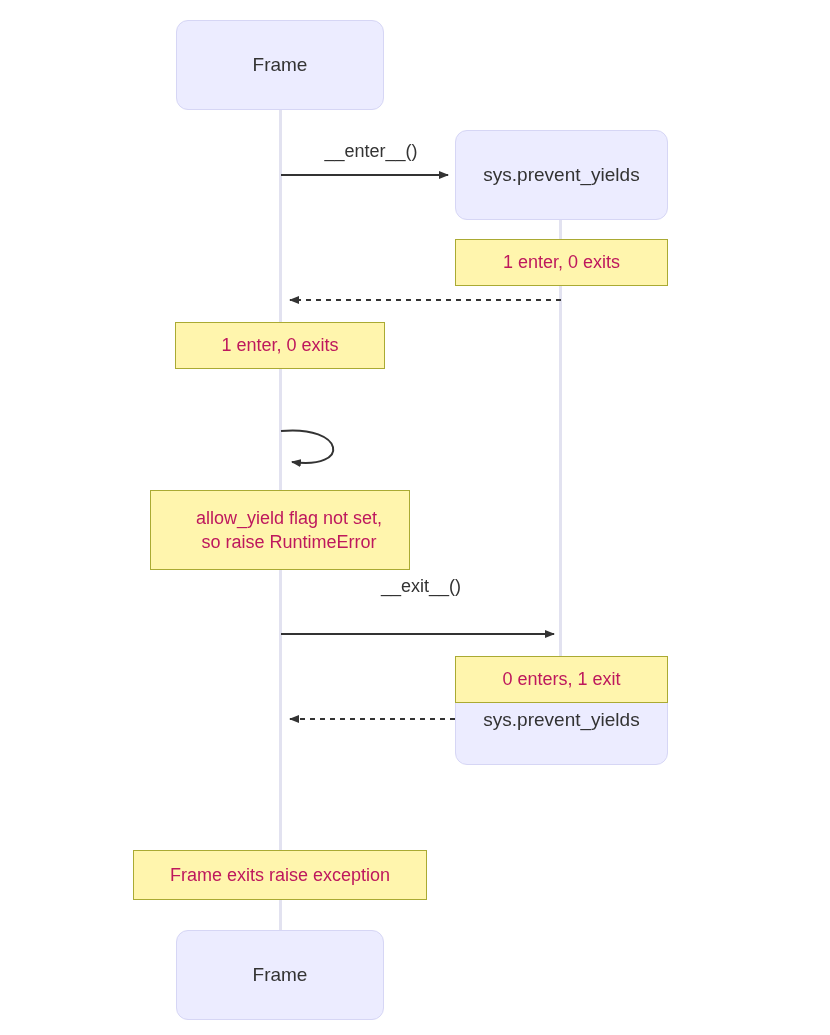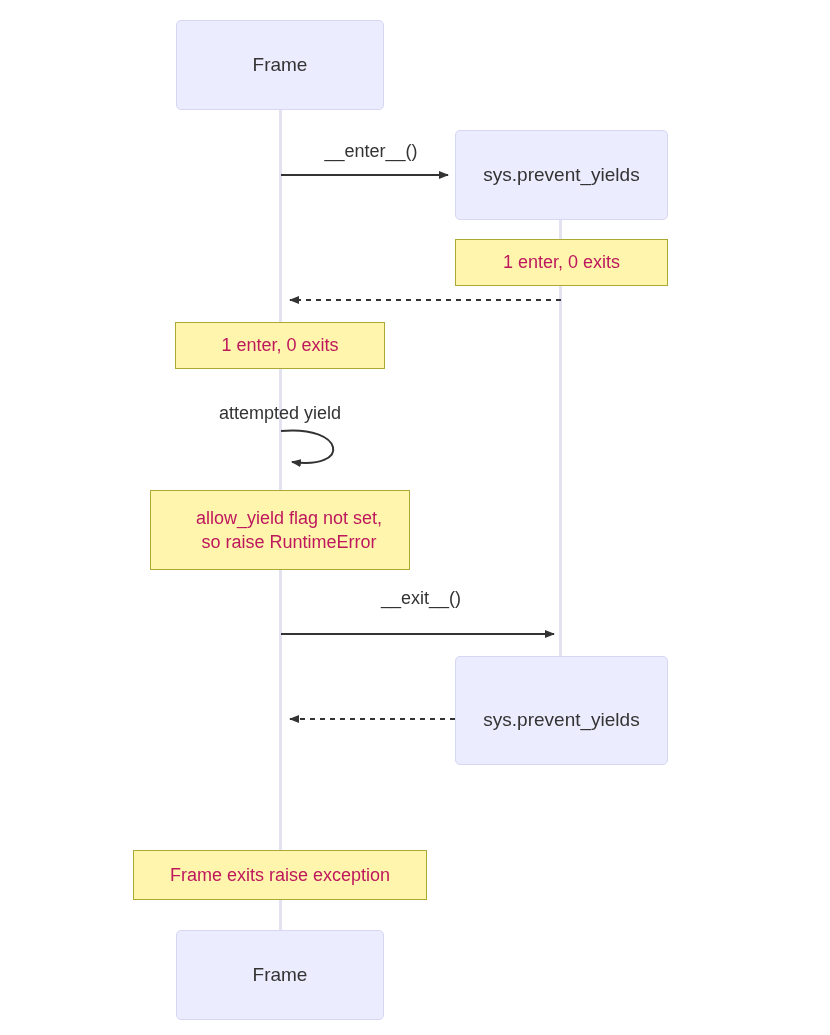--- a/index.html
+++ b/index.html
@@ -30,21 +30,21 @@
   }
   .svg-layer { z-index: 1; }
   .box-layer { z-index: 2; }
 
   
   .actor {
     position: absolute;
     box-sizing: border-box;
     background: #ececff;
     border: 1px solid #d6d6f5;
-    border-radius: 5px;
+    border-radius: 12px;
     display: flex;
     align-items: center;
     justify-content: center;
     color: #333333;
     font-size: 19px;
     line-height: 1.25;
     text-align: center;
   }
 
   
@@ -124,32 +124,34 @@
 
     <div class="note" style="left:150px; top:490px; width:260px; height:80px;padding-left:28px;">
       <span>allow_yield flag not set,
 so raise RuntimeError</span>
     </div>
 
     <div class="actor" style="left:455px; top:656px; width:213px; height:109px; align-items:flex-end; padding-bottom:32px;">
       <span>sys.prevent_yields</span>
     </div>
 
+    <div class="note" style="left:455px; top:656px; width:213px; height:47px;">
+      <span>0 enters, 1 exit</span>
+    </div>
 
 
     <div class="note" style="left:133px; top:850px; width:294px; height:50px;">
       <span>Frame exits raise exception</span>
     </div>
 
     <div class="actor" style="left:176px; top:930px; width:208px; height:90px;">
       <span>Frame</span>
     </div>
   </div>
 
   <div class="layer label-layer">
     <div class="msg-label" style="left:281px; top:141px; width:180px;">__enter__()</div>
 
-    <div class="msg-label" style="left:190px; top:403px; width:180px;">attempted yield</div>
 
-    <div class="msg-label" style="left:281px; top:588px; width:280px;">__exit__()</div>
+    <div class="msg-label" style="left:281px; top:576px; width:280px;">__exit__()</div>
   </div>
 
 </div>
 
 </body></html>

